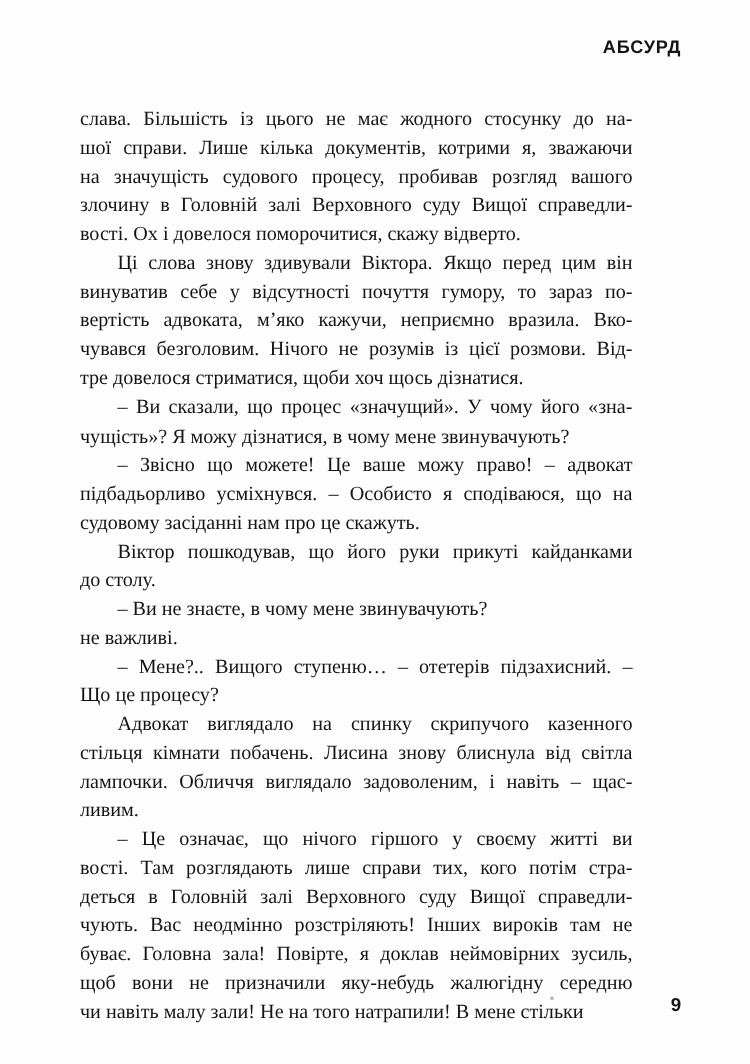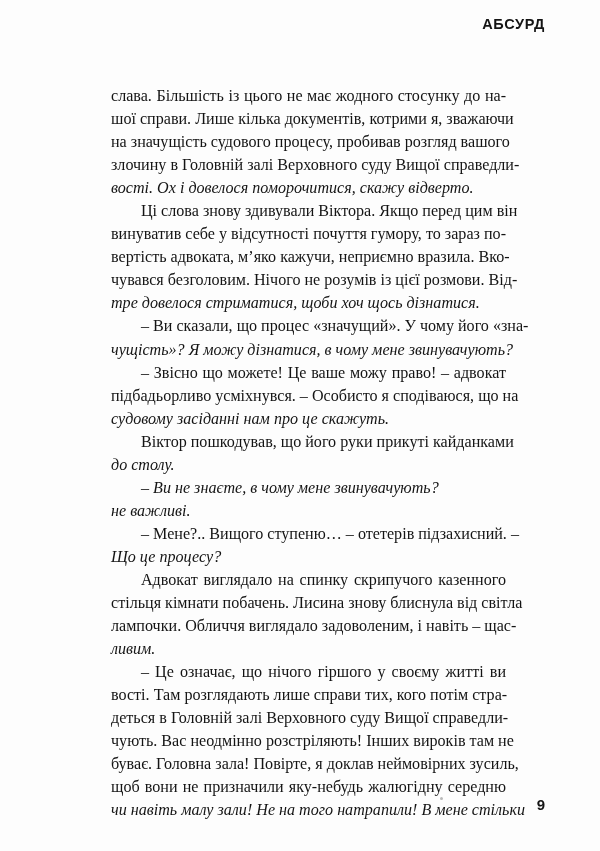--- a/index.html
+++ b/index.html
@@ -15,21 +15,21 @@
     height: 851px;
     background: #fdfdfd;
     overflow: hidden;
     font-family: "Liberation Serif", "DejaVu Serif", serif;
     -webkit-font-smoothing: antialiased;
   }
 
   
   .running-head {
     position: absolute;
-    top: 16px;
+    top: 30px;
     right: 55px;
     width: 300px;
     text-align: right;
     font-family: "Liberation Sans", "DejaVu Sans", sans-serif;
     font-weight: bold;
     font-size: 14.5px;
     letter-spacing: 0.6px;
     color: #141414;
   }
 
@@ -48,28 +48,26 @@
     margin: 0;
   }
 
   
   .line {
     display: block;
     white-space: pre;
     text-align: justify;
     text-align-last: justify;
     height: 23.05px;
-    margin-left: 47px;
   }
 
   
   .line.flush {
     text-align: right;
     text-align-last: left;
-    font-style: italic;
   }
 
   
   .line.indent {
     text-indent: 30px;
   }
 
   
   .folio {
     position: absolute;

